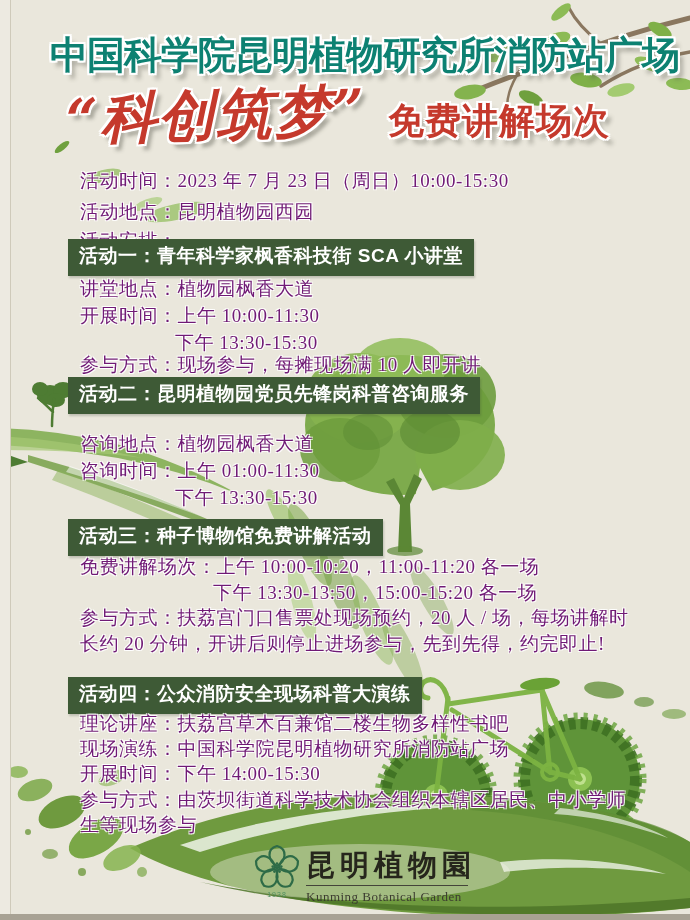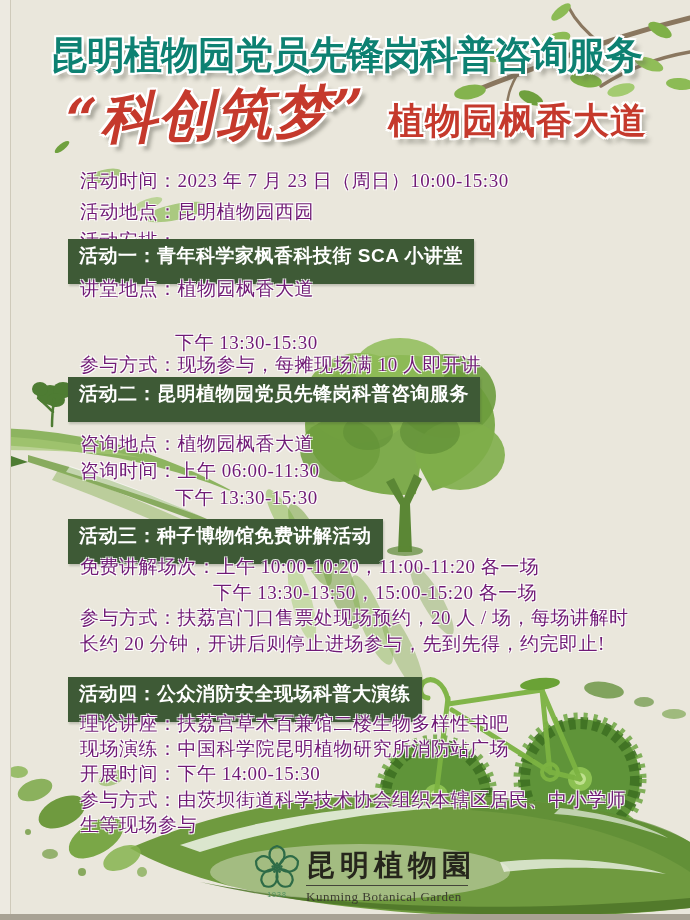--- a/index.html
+++ b/index.html
@@ -48,21 +48,21 @@
     left:80px;font-size:19px;color:#701a75;letter-spacing:.5px;
     text-shadow:
       -1px -1px 0 rgba(255,255,255,.85), 1px -1px 0 rgba(255,255,255,.85),
       -1px 1px 0 rgba(255,255,255,.85), 1px 1px 0 rgba(255,255,255,.85);
   }
   .banner{
     left:68px;
     background:#3e5a36;color:#fff;
     font-family:"Liberation Sans","DejaVu Sans",sans-serif;
     font-weight:700;font-size:19px;letter-spacing:.5px;
-    padding:4px 11px 15px 11px;
+    padding:4px 11px 7px 11px;
     box-shadow:1px 2px 2px rgba(60,70,50,.25);
     text-shadow:none;
   }
 
   
   .logo-cn{
     left:306px;top:846px;
     font-family:Liberation Serif, serif;
     font-weight:700;font-size:29px;letter-spacing:5px;color:#26261c;
   }
@@ -207,36 +207,37 @@
       <circle cx="82" cy="872" r="4" fill="#6f9a3f" opacity=".8"></circle>
       <circle cx="28" cy="832" r="3" fill="#6f9a3f" opacity=".8"></circle>
       <circle cx="142" cy="872" r="5" fill="#7aa747" opacity=".7"></circle>
     </g>
   </svg>
 
   <div class="edge-left"></div>
   <div class="edge-left-line"></div>
   <div class="edge-bottom"></div>
 
-  <div class="txt title-main">昆明植物园党员先锋岗科普咨询服务</div>
+  <div class="txt title-main">中国科学院昆明植物研究所消防站广场</div>
   <div class="txt title-callig">“科创筑梦”</div>
-  <div class="txt title-sub">植物园枫香大道</div>
+  <div class="txt title-sub">免费讲解场次</div>
 
   <div class="txt line" style="top:168px">活动时间：2023 年 7 月 23 日（周日）10:00-15:30</div>
   <div class="txt line" style="top:199px">活动地点：昆明植物园西园</div>
   <div class="txt line" style="top:228px">活动安排：</div>
 
   <div class="txt banner" style="top:239px">活动一：青年科学家枫香科技街 SCA 小讲堂</div>
   <div class="txt line" style="top:276px">讲堂地点：植物园枫香大道</div>
+  <div class="txt line" style="top:303px">开展时间：上午 10:00-11:30</div>
   <div class="txt line" style="top:330px;left:175px">下午 13:30-15:30</div>
   <div class="txt line" style="top:352px">参与方式：现场参与，每摊现场满 10 人即开讲</div>
 
   <div class="txt banner" style="top:377px">活动二：昆明植物园党员先锋岗科普咨询服务</div>
   <div class="txt line" style="top:431px">咨询地点：植物园枫香大道</div>
-  <div class="txt line" style="top:458px">咨询时间：上午 06:00-11:30</div>
+  <div class="txt line" style="top:458px">咨询时间：上午 01:00-11:30</div>
   <div class="txt line" style="top:485px;left:175px">下午 13:30-15:30</div>
 
   <div class="txt banner" style="top:519px">活动三：种子博物馆免费讲解活动</div>
   <div class="txt line" style="top:554px">免费讲解场次：上午 10:00-10:20，11:00-11:20 各一场</div>
   <div class="txt line" style="top:580px;left:213px">下午 13:30-13:50，15:00-15:20 各一场</div>
   <div class="txt line" style="top:605px">参与方式：扶荔宫门口售票处现场预约，20 人 / 场，每场讲解时</div>
   <div class="txt line" style="top:631px">长约 20 分钟，开讲后则停止进场参与，先到先得，约完即止!</div>
 
   <div class="txt banner" style="top:677px">活动四：公众消防安全现场科普大演练</div>
   <div class="txt line" style="top:711px">理论讲座：扶荔宫草木百兼馆二楼生物多样性书吧</div>

